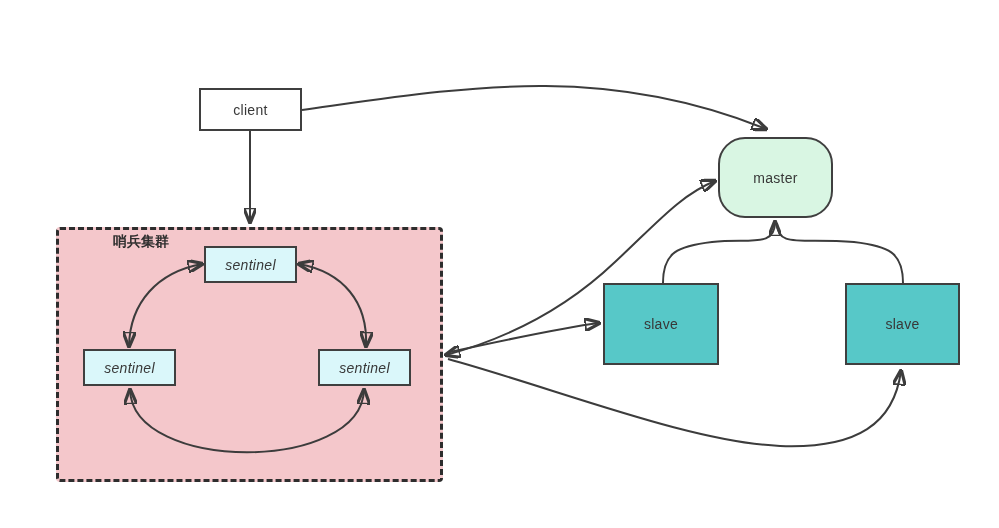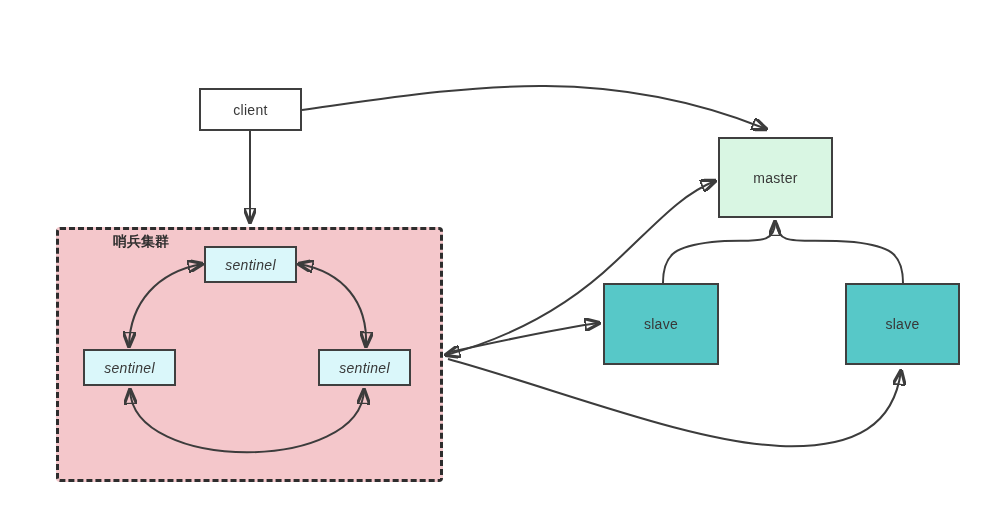--- a/index.html
+++ b/index.html
@@ -91,21 +91,21 @@
 
     <path d="M 446 355 C 520 335, 575 300, 615 262 C 655 225, 680 195, 715 181" marker-start="url(#ah)" marker-end="url(#ah)"></path>
 
     <path d="M 450 352 C 505 340, 560 328, 599 323" marker-end="url(#ah)"></path>
 
     <path d="M 448 359 C 560 390, 690 442, 780 446 C 858 449, 894 423, 901 371" marker-end="url(#ah)"></path>
   </svg>
 
   <div class="node" id="node-client" style="background-color: rgb(255, 255, 255);">client</div>
 
-  <div class="node" id="node-master" style="background-color: rgb(217, 246, 227);">master</div>
+  <div class="node" id="node-master" style="background-color: rgb(217, 246, 227); border-radius: 27px;">master</div>
 
   <div class="node" id="node-slave-left" style="background-color: rgb(87, 200, 200);">slave</div>
 
   <div class="node" id="node-slave-right" style="background-color: rgb(87, 200, 200);">slave</div>
 
   <div class="node sentinel" id="node-sentinel-top" style="background-color: rgb(218, 247, 250);">sentinel</div>
 
   <div class="node sentinel" id="node-sentinel-left" style="background-color: rgb(218, 247, 250);">sentinel</div>
 
   <div class="node sentinel" id="node-sentinel-right" style="background-color: rgb(218, 247, 250);">sentinel</div>

